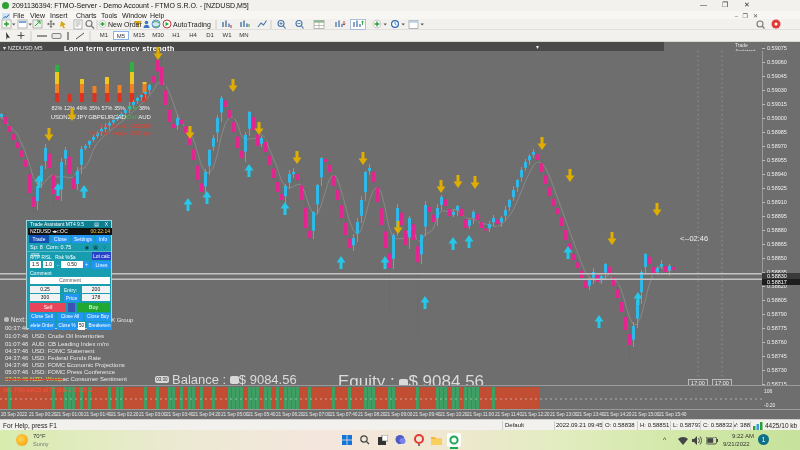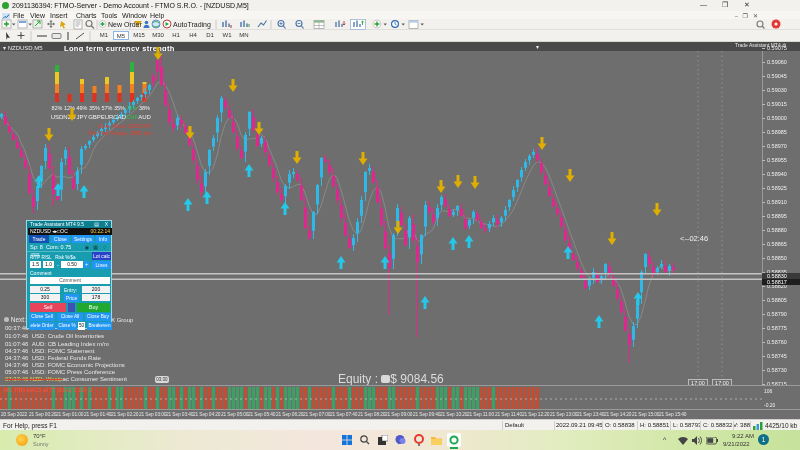--- a/index.html
+++ b/index.html
@@ -111,21 +111,21 @@
   <div style="position:absolute;left:96px;top:1px;width:16px;height:9px;font-size:6px;color:#333;text-align:center;line-height:9px;box-sizing:border-box">M1</div>
     <div style="position:absolute;left:113px;top:1px;width:16px;height:9px;background:#fff;border:1px solid #8ab4e8;font-size:6px;color:#333;text-align:center;line-height:9px;box-sizing:border-box">M5</div>
     <div style="position:absolute;left:130px;top:1px;width:18px;height:9px;font-size:6px;color:#333;text-align:center;line-height:9px;box-sizing:border-box">M15</div>
     <div style="position:absolute;left:149px;top:1px;width:18px;height:9px;font-size:6px;color:#333;text-align:center;line-height:9px;box-sizing:border-box">M30</div>
     <div style="position:absolute;left:168px;top:1px;width:16px;height:9px;font-size:6px;color:#333;text-align:center;line-height:9px;box-sizing:border-box">H1</div>
     <div style="position:absolute;left:185px;top:1px;width:16px;height:9px;font-size:6px;color:#333;text-align:center;line-height:9px;box-sizing:border-box">H4</div>
     <div style="position:absolute;left:202px;top:1px;width:16px;height:9px;font-size:6px;color:#333;text-align:center;line-height:9px;box-sizing:border-box">D1</div>
     <div style="position:absolute;left:219px;top:1px;width:16px;height:9px;font-size:6px;color:#333;text-align:center;line-height:9px;box-sizing:border-box">W1</div>
     <div style="position:absolute;left:236px;top:1px;width:16px;height:9px;font-size:6px;color:#333;text-align:center;line-height:9px;box-sizing:border-box">MN</div>
 </div>
-<div class="abs" style="left:0;top:42px;width:800px;height:9px;background:#4a4a4a">
+<div class="abs" style="left:0;top:42px;width:664px;height:9px;background:#4a4a4a">
   <div class="abs" style="left:3px;top:1.5px;font-size:6px;color:#e8e8e8">▾ NZDUSD,M5</div>
   <div class="abs" style="left:64px;top:2px;font-size:7.5px;font-weight:bold;color:#fff;letter-spacing:0.3px;white-space:nowrap">Long term currency strength</div>
   <div class="abs" style="left:536px;top:1px;font-size:6px;color:#e8e8e8">▾</div>
   <div class="abs" style="left:735px;top:0px;font-size:5px;color:#e8e8e8">Trade Assistant MT4 ⚙</div>
 </div>
 <div class="abs" style="left:0;top:51px;width:800px;height:334px;background:#6e6e6e">
   <svg width="762" height="334" viewBox="0 0 762 334" style="position:absolute;left:0;top:0;overflow:visible">
       <rect x="55" y="42" width="4" height="9" fill="#e03020"></rect>
       <rect x="55" y="33" width="4" height="9" fill="#f08020"></rect>
       <rect x="55" y="21" width="4" height="12" fill="#ecc820"></rect>
@@ -645,21 +645,22 @@
  <div style="position:absolute;left:2px;top:92px;width:26px;height:8px;background:#2196f3;color:#fff;font-size:4.8px;line-height:8px;text-align:center">Close Sell</div>
  <div style="position:absolute;left:30px;top:92px;width:26px;height:8px;background:#2196f3;color:#fff;font-size:4.8px;line-height:8px;text-align:center">Close All</div>
  <div style="position:absolute;left:58px;top:92px;width:26px;height:8px;background:#2196f3;color:#fff;font-size:4.8px;line-height:8px;text-align:center">Close Buy</div>
  <div style="position:absolute;left:2px;top:101px;width:26px;height:8px;background:#2196f3;color:#fff;font-size:4.6px;line-height:8px;text-align:center">elete Order</div>
  <div style="position:absolute;left:30px;top:101px;width:20px;height:8px;background:#2196f3;color:#fff;font-size:4.6px;line-height:8px;text-align:center">Close %</div>
  <div style="position:absolute;left:51px;top:101px;width:7px;height:8px;background:#fff;color:#111;font-size:4.6px;line-height:8px;text-align:center">50</div>
  <div style="position:absolute;left:60px;top:101px;width:25px;height:8px;background:#2196f3;color:#fff;font-size:4.6px;line-height:8px;text-align:center">Breakeven</div>
 </div>
 
   <div style="position:absolute;left:155px;top:325px;width:14px;height:7px;background:#d9d9d9;border-radius:2px;font-size:4.5px;color:#333;text-align:center;line-height:7px">03:30</div>
-    <div style="position:absolute;left:338px;top:321px;font-size:12px;color:#dcdcdc;white-space:nowrap">Equity : <span style="display:inline-block;width:9px;height:8px;background:#d9d9d9;border-radius:2px"></span>$ 9084.56</div>
+    <div style="position:absolute;left:172px;top:321px;font-size:13px;color:#dcdcdc;white-space:nowrap">Balance : <span style="display:inline-block;width:9px;height:8px;background:#d9d9d9;border-radius:2px"></span>$ 9084.56</div>
+    <div style="position:absolute;left:338px;top:321px;font-size:17px;color:#dcdcdc;white-space:nowrap">Equity : <span style="display:inline-block;width:9px;height:8px;background:#d9d9d9;border-radius:2px"></span>$ 9084.56</div>
 </div>
 <div class="abs" style="left:0;top:385px;width:800px;height:24px;background:#6e6e6e;border-top:1px solid #9a9a9a">
   <svg width="762" height="22" viewBox="0 0 762 22" style="position:absolute;left:0;top:1px">
       <rect x="0" y="0" width="3" height="22" fill="#c14d32"></rect>
       <rect x="4" y="0" width="3" height="22" fill="#c14d32"></rect>
       <rect x="8" y="0" width="3" height="22" fill="#3f9e63"></rect>
       <rect x="12" y="0" width="3" height="22" fill="#c14d32"></rect>
       <rect x="16" y="0" width="3" height="22" fill="#c14d32"></rect>
       <rect x="20" y="0" width="3" height="22" fill="#c14d32"></rect>
       <rect x="24" y="0" width="3" height="22" fill="#c14d32"></rect>

